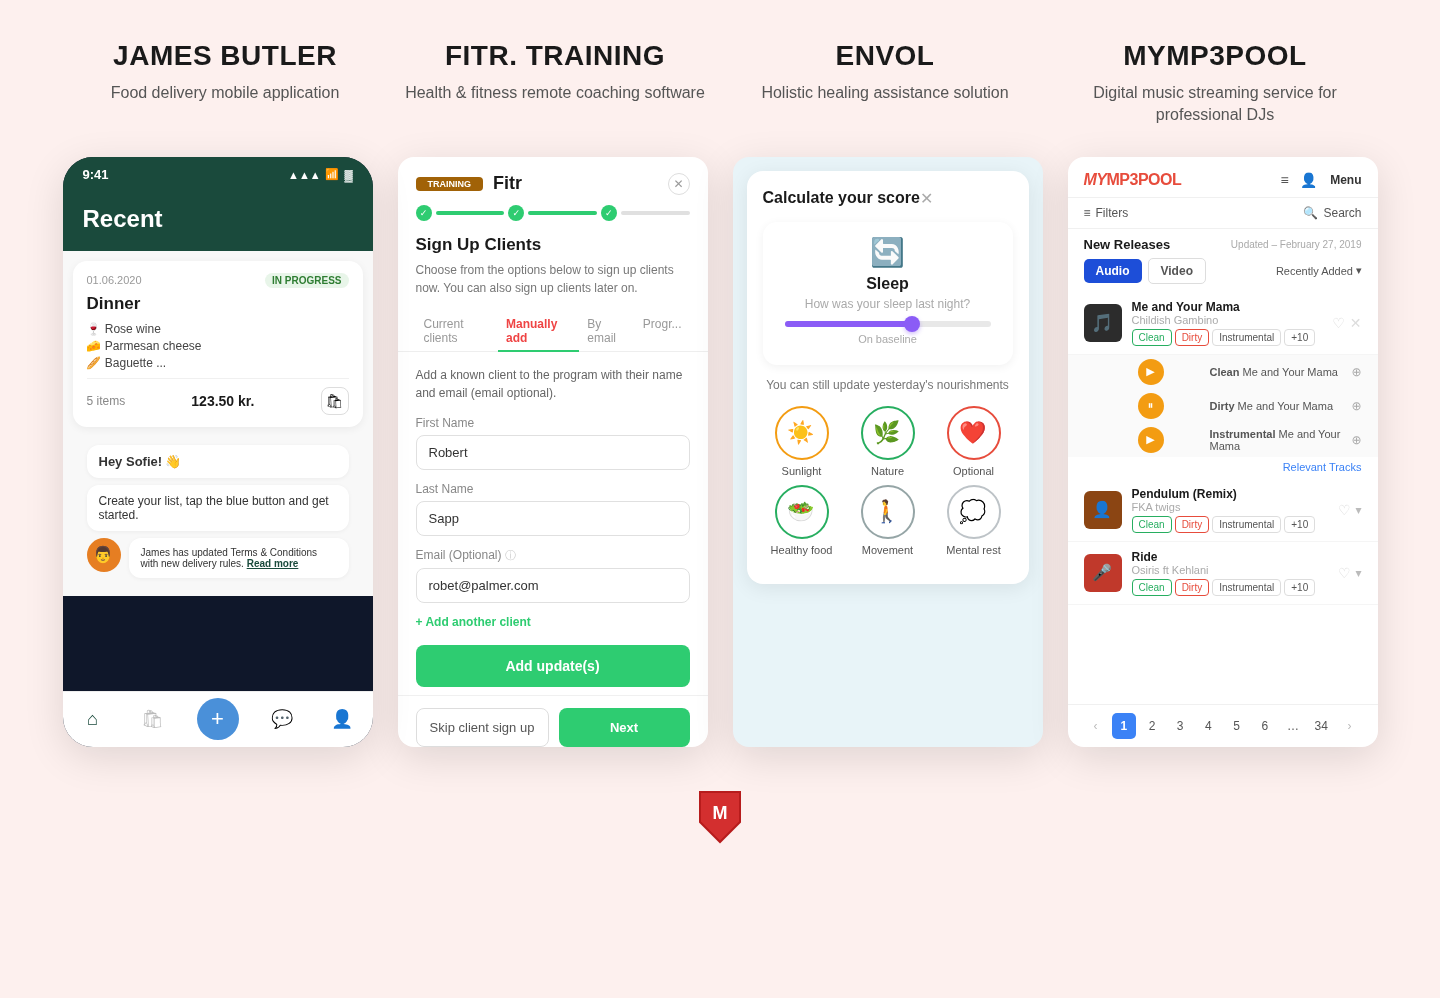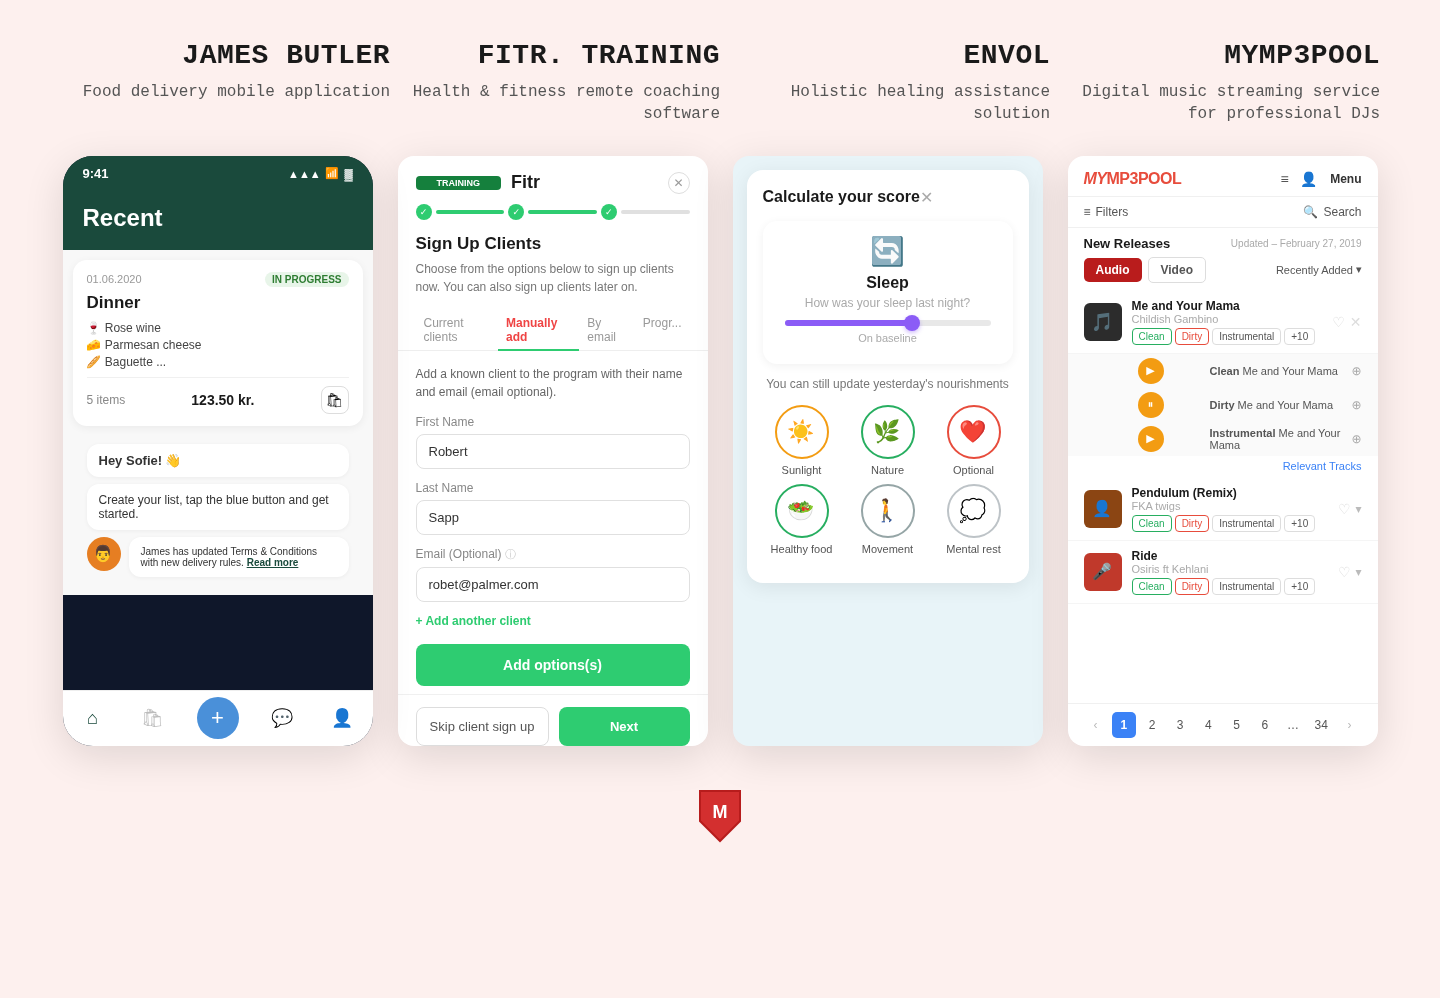--- a/index.html
+++ b/index.html
@@ -16,22 +16,21 @@
     }
 
     
     .titles-row {
       display: flex;
       justify-content: space-around;
       margin-bottom: 30px;
     }
     .project-block {
       width: 330px;
-      text-align: right;
-      font-family: Liberation Mono, monospace;
+      text-align: center;
     }
     .project-title {
       font-size: 28px;
       font-weight: 900;
       color: #1a1a1a;
       letter-spacing: 0.5px;
       margin-bottom: 10px;
     }
     .project-subtitle {
       font-size: 16px;
@@ -218,25 +217,25 @@
       align-items: center;
       justify-content: space-between;
       padding: 16px 18px 10px;
     }
     .fitr-logo {
       display: flex;
       align-items: center;
       gap: 6px;
     }
     .fitr-logo-box {
-      background: #15803d;
+      background: #a16207;
       color: white;
       font-size: 9px;
       font-weight: 800;
-      padding: 2px 21px;
+      padding: 2px 12px;
       border-radius: 4px;
     }
     .fitr-close-btn {
       width: 22px; height: 22px;
       border-radius: 50%;
       border: 1.5px solid #ddd;
       display: flex; align-items: center; justify-content: center;
       font-size: 12px;
       color: #999;
       cursor: pointer;
@@ -580,21 +579,21 @@
       padding: 0 16px 8px;
     }
     .mp3-tab-btn {
       padding: 5px 12px;
       border-radius: 5px;
       font-size: 12px;
       font-weight: 600;
       cursor: pointer;
     }
     .mp3-tab-btn.active {
-      background: #b91c1c;
+      background: #1d4ed8;
       color: white;
       border: none;
     }
     .mp3-tab-btn.inactive {
       background: white;
       color: #555;
       border: 1px solid #ddd;
     }
     .mp3-recently {
       font-size: 11px;
@@ -832,21 +831,21 @@
         <div class="fitr-add-client-note">Add a known client to the program with their name and email (email optional).</div>
         <div class="fitr-field-label">First Name</div>
         <input class="fitr-input" value="Robert" style="">
         <div class="fitr-field-label">Last Name</div>
         <input class="fitr-input" value="Sapp" style="">
         <div class="fitr-field-label">Email (Optional) <span style="color:#ccc;font-size:11px;">ⓘ</span></div>
         <input class="fitr-input" value="robet@palmer.com" style="">
         <span class="fitr-add-link">+ Add another client</span>
       </div>
       <div style="padding:0 18px 8px;">
-        <button style="width:100%;background:#2ecc71;border:none;border-radius:8px;padding:13px;font-size:14px;font-weight:700;color:white;cursor:pointer;">Add options(s)</button>
+        <button style="width:100%;background:#2ecc71;border:none;border-radius:8px;padding:13px;font-size:14px;font-weight:700;color:white;cursor:pointer;">Add update(s)</button>
       </div>
       <div class="fitr-btn-row">
         <button class="fitr-skip-btn">Skip client sign up</button>
         <button class="fitr-next-btn">Next</button>
       </div>
     </div>
 
     <div class="envol-card">
       <div class="envol-modal">
         <div class="envol-modal-header">

